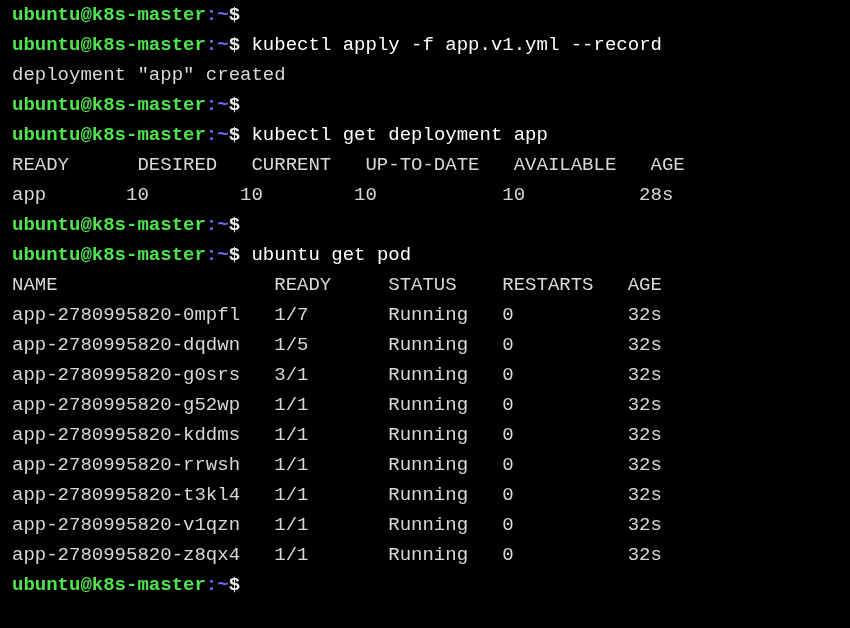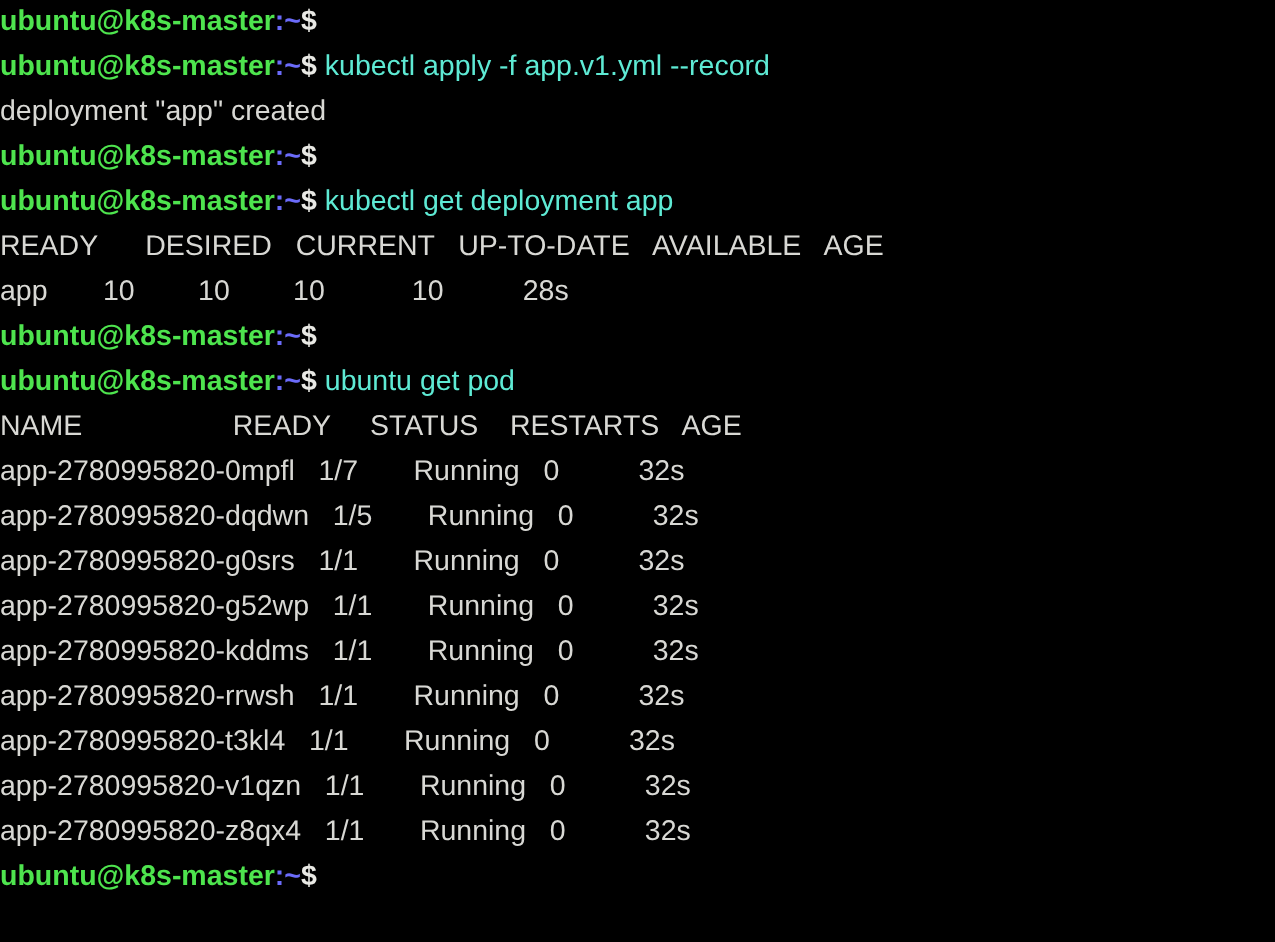--- a/index.html
+++ b/index.html
@@ -7,24 +7,25 @@
     margin: 0;
     padding: 0;
     background: #000000;
   }
   #terminal {
     position: relative;
     width: 798px;
     height: 628px;
     background: #000000;
     overflow: hidden;
-    font-family: Liberation Sans, sans-serif;
+    font-family: Liberation Mono, monospace;
     font-size: 19px;
     line-height: 30px;
     letter-spacing: 0;
+    padding-left: 12px;
     -webkit-font-smoothing: antialiased;
   }
   .screen {
     padding: 0px 0 0 0;
   }
   .line {
     height: 30px;
     line-height: 30px;
     white-space: pre;
     color: #d8d8d4;
@@ -37,21 +38,21 @@
   }
   .pathsep {
     color: #6b6bfa;
     font-weight: bold;
   }
   .dollar {
     color: #e8e8e4;
     font-weight: bold;
   }
   .cmd {
-    color: #5eead4;
+    color: #ffffff;
   }
   .out {
     color: #d8d8d4;
   }
   .hdr {
     color: #d8d8d4;
   }
 </style>
 </head>
 <body>
@@ -74,21 +75,21 @@
     <div class="line out">app       10        10        10           10          28s</div>
 
     <div class="line"><span class="userhost">ubuntu@k8s-master</span><span class="pathsep">:~</span><span class="dollar">$</span></div>
 
     <div class="line"><span class="userhost">ubuntu@k8s-master</span><span class="pathsep">:~</span><span class="dollar">$</span><span class="cmd"> </span><span class="cmd">ubuntu get pod</span></div>
 
     <div class="line hdr">NAME                   READY     STATUS    RESTARTS   AGE</div>
 
     <div class="line out">app-2780995820-0mpfl   1/7       Running   0          32s</div>
     <div class="line out">app-2780995820-dqdwn   1/5       Running   0          32s</div>
-    <div class="line out">app-2780995820-g0srs   1/1       Running   0          32s</div>
+    <div class="line out">app-2780995820-g0srs   3/1       Running   0          32s</div>
     <div class="line out">app-2780995820-g52wp   1/1       Running   0          32s</div>
     <div class="line out">app-2780995820-kddms   1/1       Running   0          32s</div>
     <div class="line out">app-2780995820-rrwsh   1/1       Running   0          32s</div>
     <div class="line out">app-2780995820-t3kl4   1/1       Running   0          32s</div>
     <div class="line out">app-2780995820-v1qzn   1/1       Running   0          32s</div>
     <div class="line out">app-2780995820-z8qx4   1/1       Running   0          32s</div>
 
     <div class="line"><span class="userhost">ubuntu@k8s-master</span><span class="pathsep">:~</span><span class="dollar">$</span></div>
 
   </div>

